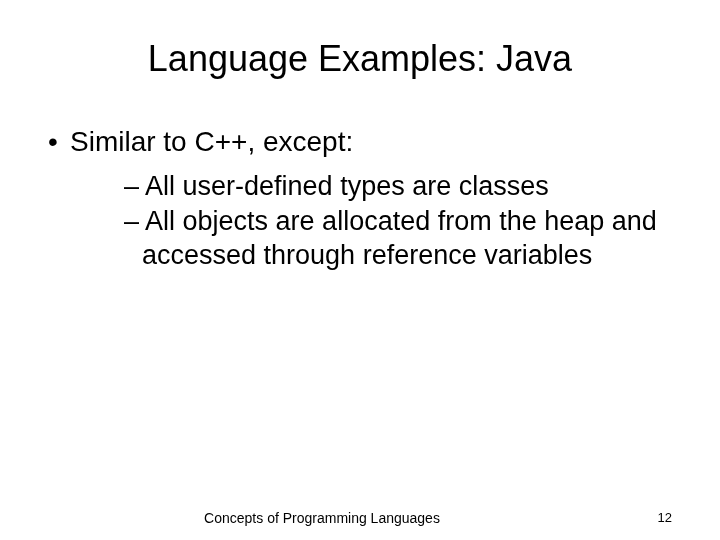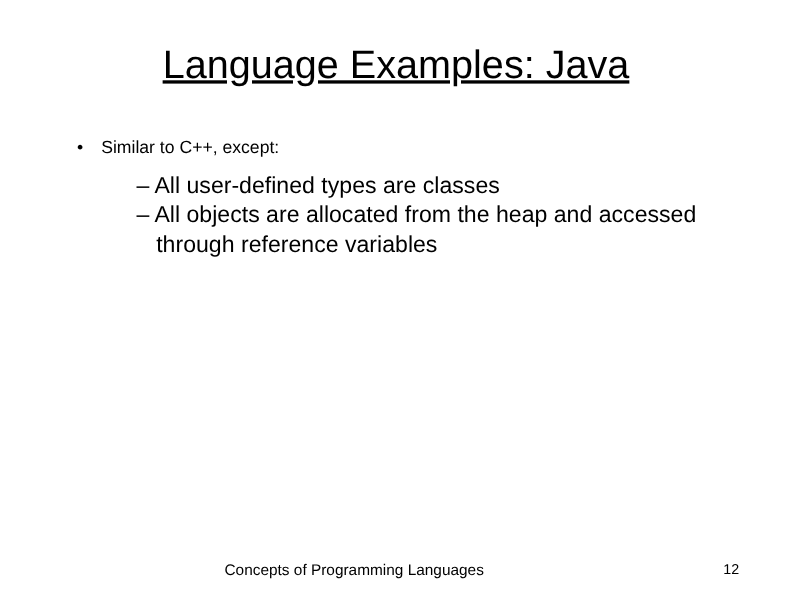--- a/index.html
+++ b/index.html
@@ -9,37 +9,35 @@
     background: #ffffff;
     color: #000000;
     position: relative;
     padding: 38px 48px 0 48px;
   }
   .title {
     font-size: 36px;
     font-weight: 400;
     text-align: center;
     margin-bottom: 46px;
-    text-decoration: underline;
   }
   .main-bullet {
-    font-size: 16px;
-    margin-left: 22px;
+    font-size: 28px;
     margin-bottom: 12px;
   }
   .main-bullet .dot {
     display: inline-block;
     width: 22px;
   }
   .sub-list {
     margin-left: 76px;
     margin-right: 10px;
   }
   .sub-item {
-    font-size: 21px;
+    font-size: 27px;
     line-height: 1.25;
     text-indent: -18px;
     padding-left: 18px;
     margin-bottom: 1px;
   }
   .footer {
     position: absolute;
     bottom: 30px;
     left: 0;
     width: 720px;

